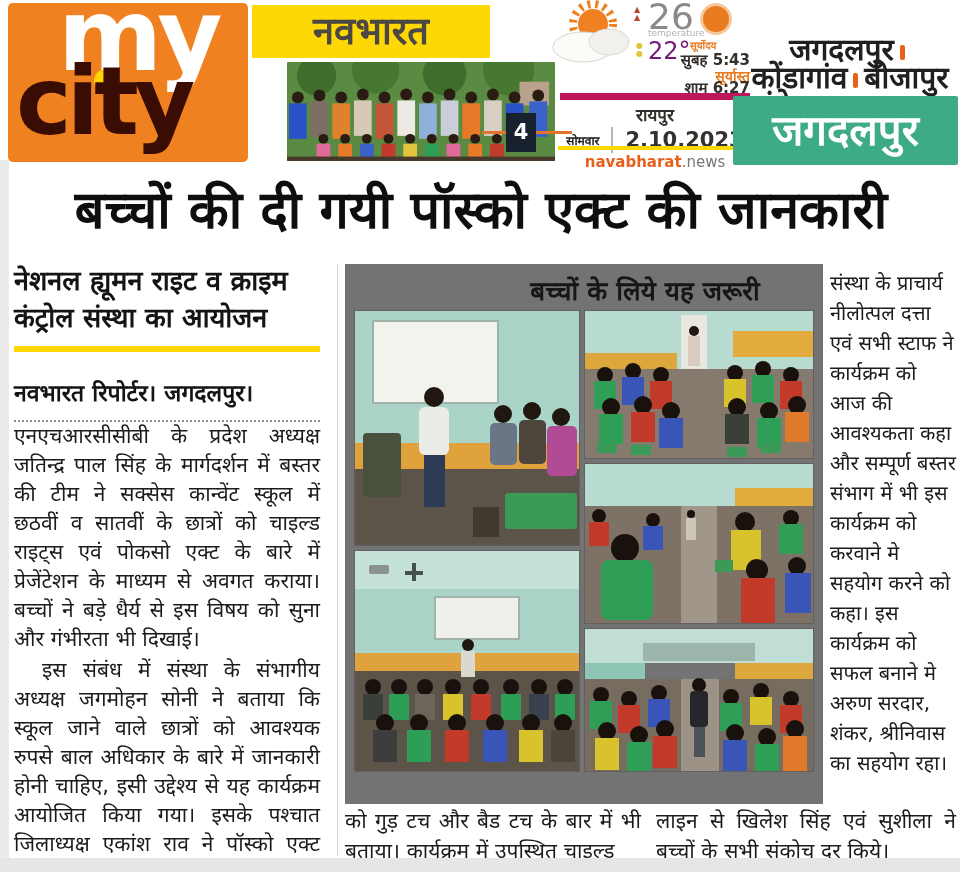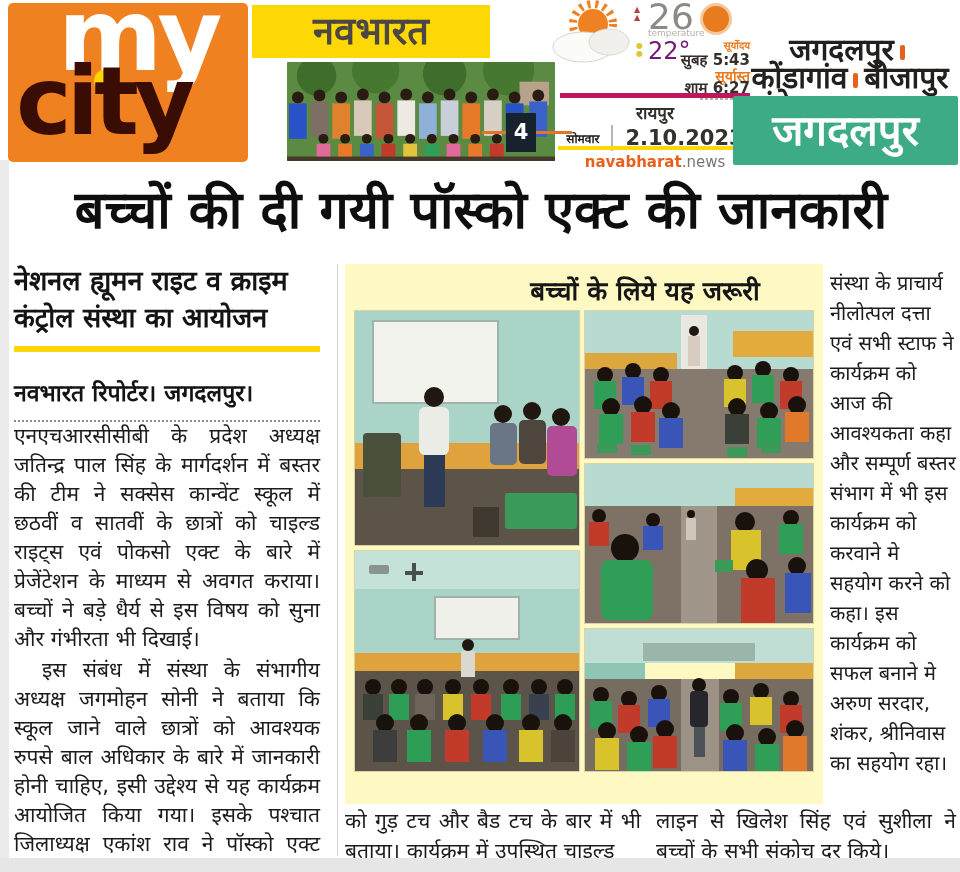--- a/index.html
+++ b/index.html
@@ -26,31 +26,31 @@
 
   .weather-icon { position:absolute; left:533px; top:0; width:112px; height:66px; }
   .temp-high { position:absolute; left:648px; top:-4px; font-size:36px; font-weight:400; color:#8a8a86; }
   .temp-marks-up { position:absolute; left:634px; top:6px; font-size:8px; color:#b5443a; line-height:8px; }
   .temp-label { position:absolute; left:648px; top:28px; font-size:9px; color:#b5b0a8; }
   .temp-low { position:absolute; left:648px; top:37px; font-size:24px; font-weight:400; color:#701a75; }
   .temp-marks-dn { position:absolute; left:636px; top:42px; font-size:8px; color:#e0c43c; line-height:8px; }
 
   .sun-circle { position:absolute; left:703px; top:6px; width:26px; height:26px; border-radius:50%;
                 background:#e87a1f; box-shadow:0 0 0 3px #f6c79a; }
-  .sunrise-label { position:absolute; left:690px; top:38px; width:60px; text-align:right; font-size:10px; font-weight:700; color:#e87a1f; }
+  .sunrise-label { position:absolute; left:690px; top:38px; width:60px; text-align:left; font-size:10px; font-weight:700; color:#e87a1f; }
   .sunrise-time  { position:absolute; left:676px; top:49px; width:74px; text-align:right; font-size:15px; font-weight:700; color:#33302c; }
   .sunset-label  { position:absolute; left:690px; top:66px; width:60px; text-align:right; font-size:14px; font-weight:700; color:#e87a1f; }
   .sunset-time   { position:absolute; left:676px; top:77px; width:74px; text-align:right; font-size:15px; font-weight:700; color:#33302c; }
   .fine-print { position:absolute; left:700px; top:96px; width:50px; height:4px;
                 background:repeating-linear-gradient(90deg,#b5b0a8 0 3px,transparent 3px 5px); }
 
   .cities { position:absolute; left:742px; top:36px; width:216px; color:#21201e; font-weight:700; font-size:30px; line-height:28px; text-align:center; }
   .citysep { display:inline-block; width:5px; height:15px; background:#e8611c; border-radius:2px; margin:0 6px; vertical-align:baseline; }
 
-  .dateblock { position:absolute; left:560px; top:93px; width:190px; border-top:5px solid #be185d; }
+  .dateblock { position:absolute; left:560px; top:93px; width:190px; border-top:7px solid #be185d; }
   .date-city { text-align:center; font-size:17px; font-weight:700; color:#33302c; padding-top:3px; }
   .date-row { display:flex; align-items:center; justify-content:center; margin-top:1px; }
   .date-day { font-size:12px; font-weight:700; color:#23211e; }
   .datebar { display:inline-block; width:2px; height:26px; background:#b8b6b2; margin:0 12px; }
   .date-date { font-size:21px; font-weight:700; color:#35322e; }
   .yellow-line { position:absolute; left:558px; top:146px; width:194px; height:4px; background:#fdd804; }
   .website { position:absolute; left:560px; top:153px; width:190px; text-align:center; font-size:15px; font-weight:700; }
   .website .wn { color:#e8611c; } .website .wt { color:#7a7672; font-weight:400; }
 
   .edition-box { position:absolute; left:733px; top:96px; width:225px; height:69px; background:#3cab86; border-radius:2px;
@@ -60,21 +60,21 @@
   .headline { position:absolute; left:8px; top:172px; width:946px; font-size:52px; font-weight:700; color:#0e0e0e; text-align:center; white-space:nowrap; }
 
   .left-col { position:absolute; left:14px; top:262px; width:306px; }
   .subhead { font-size:27px; font-weight:700; color:#141414; line-height:37px; }
   .yrule { margin-top:10px; height:6px; background:#fdd804; }
   .byline { margin-top:24px; font-size:23px; font-weight:700; color:#141414; }
   .dotline { margin-top:12px; border-top:2px dotted #8a8a8a; }
   .bodytext { font-size:21px; color:#1b1b1b; line-height:29px; text-align:justify; }
   .bodytext.indent { text-indent:28px; margin-top:2px; }
 
-  .center-panel { position:absolute; left:345px; top:264px; width:478px; height:540px; background:#fef9c3; }
+  .center-panel { position:absolute; left:345px; top:264px; width:478px; height:540px; background:#737373; }
   .photo-caption { position:absolute; left:130px; top:8px; width:340px; text-align:center; font-size:26px; font-weight:700; color:#161616; }
   .ph { position:absolute; overflow:hidden; outline:1px solid rgba(0,0,0,0.15); }
   .ph svg { display:block; width:100%; height:100%; }
   .ph1 { left:10px;  top:47px;  width:224px; height:234px; }
   .ph2 { left:10px;  top:287px; width:224px; height:220px; }
   .ph3 { left:240px; top:47px;  width:228px; height:147px; }
   .ph4 { left:240px; top:200px; width:228px; height:159px; }
   .ph5 { left:240px; top:365px; width:228px; height:142px; }
 
   .right-col { position:absolute; left:830px; top:268px; width:127px; font-size:20px; color:#1b1b1b; line-height:30px; }

